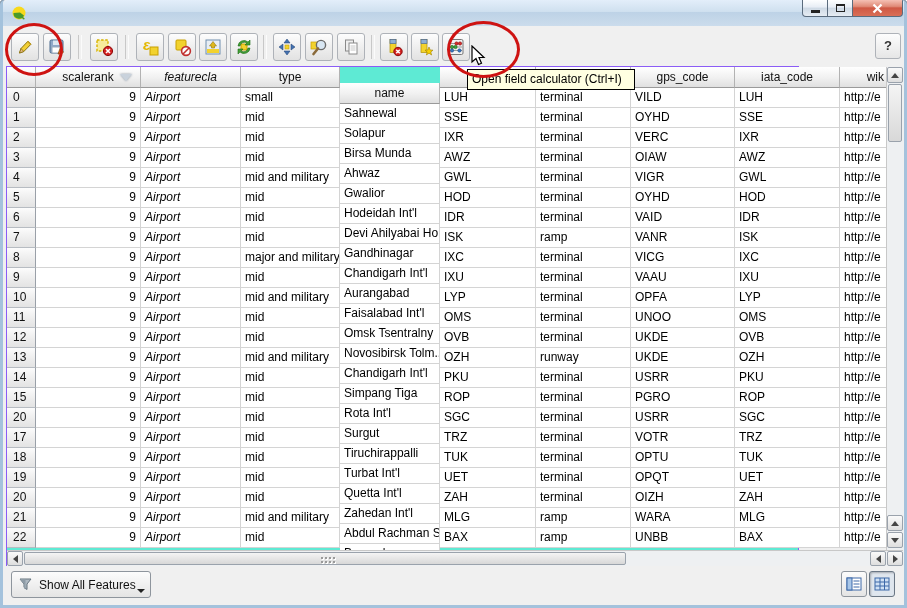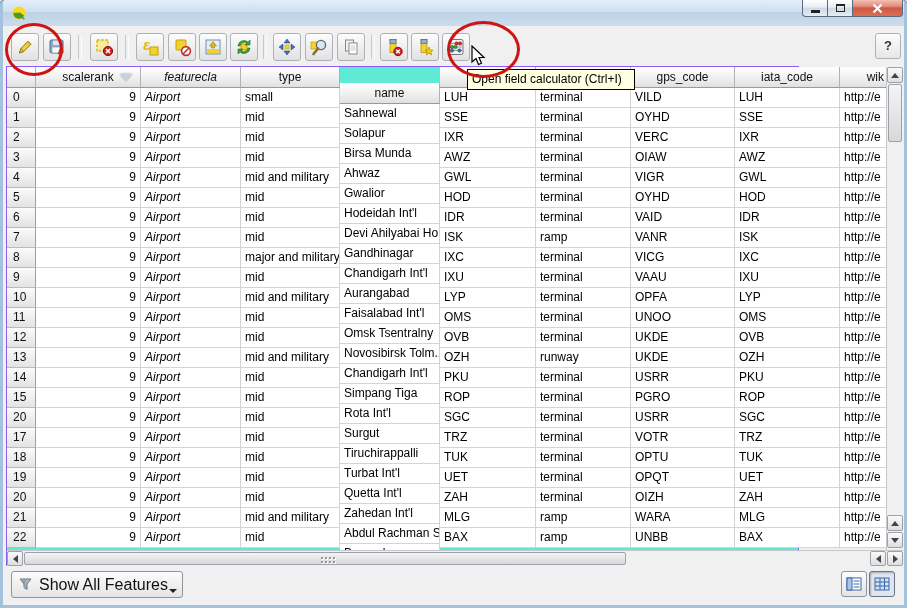--- a/index.html
+++ b/index.html
@@ -59,21 +59,21 @@
   .arr.up{border-left:4px solid transparent;border-right:4px solid transparent;border-bottom:5px solid #444;}
   .arr.down{border-left:4px solid transparent;border-right:4px solid transparent;border-top:5px solid #444;}
   .arr.left{border-top:4px solid transparent;border-bottom:4px solid transparent;border-right:5px solid #444;}
   .arr.right{border-top:4px solid transparent;border-bottom:4px solid transparent;border-left:5px solid #444;}
   .grip{position:absolute;left:296px;top:4px;width:14px;height:6px;}
   .grip i{position:absolute;width:2px;height:2px;background:#9a9a9a;box-shadow:1px 1px 0 #fff;}
   
   .footer{position:absolute;left:3px;top:566px;width:901px;height:39px;background:#f0f0f0;}
   .filterbtn{position:absolute;left:5px;top:5px;height:27px;box-sizing:border-box;border:1px solid #8e959d;border-radius:3px;
     background:linear-gradient(#fcfcfc,#e4e4e4);display:flex;align-items:center;padding:0 14px 0 6px;gap:6px;position:absolute;}
-  .filterbtn .lbl{font-size:16px;color:#111;}
+  .filterbtn .lbl{font-size:12px;color:#111;}
   .drop{position:absolute;right:5px;bottom:4px;width:0;height:0;border-left:4px solid transparent;border-right:4px solid transparent;border-top:4px solid #222;}
   .viewbtn{position:absolute;top:5px;width:26px;height:26px;box-sizing:border-box;border:1px solid #8e959d;border-radius:3px;
     background:linear-gradient(#fcfcfc,#e4e4e4);display:flex;align-items:center;justify-content:center;}
   .viewbtn.pressed{background:#dfe6ee;border:1px solid #6a7684;box-shadow:inset 1px 1px 2px rgba(0,0,0,.25);}
   
   .ann{position:absolute;border:3px solid #ce1312;border-radius:50%;z-index:60;pointer-events:none;}
   .tooltip{position:absolute;left:464px;top:69px;width:168px;height:21px;box-sizing:border-box;background:#ffffe1;
     border:1px solid #000;font-size:12px;line-height:19px;padding-left:4px;color:#000;z-index:50;white-space:nowrap;overflow:hidden;}
   .cursor{position:absolute;left:468px;top:45px;z-index:70;pointer-events:none;}
 </style>

